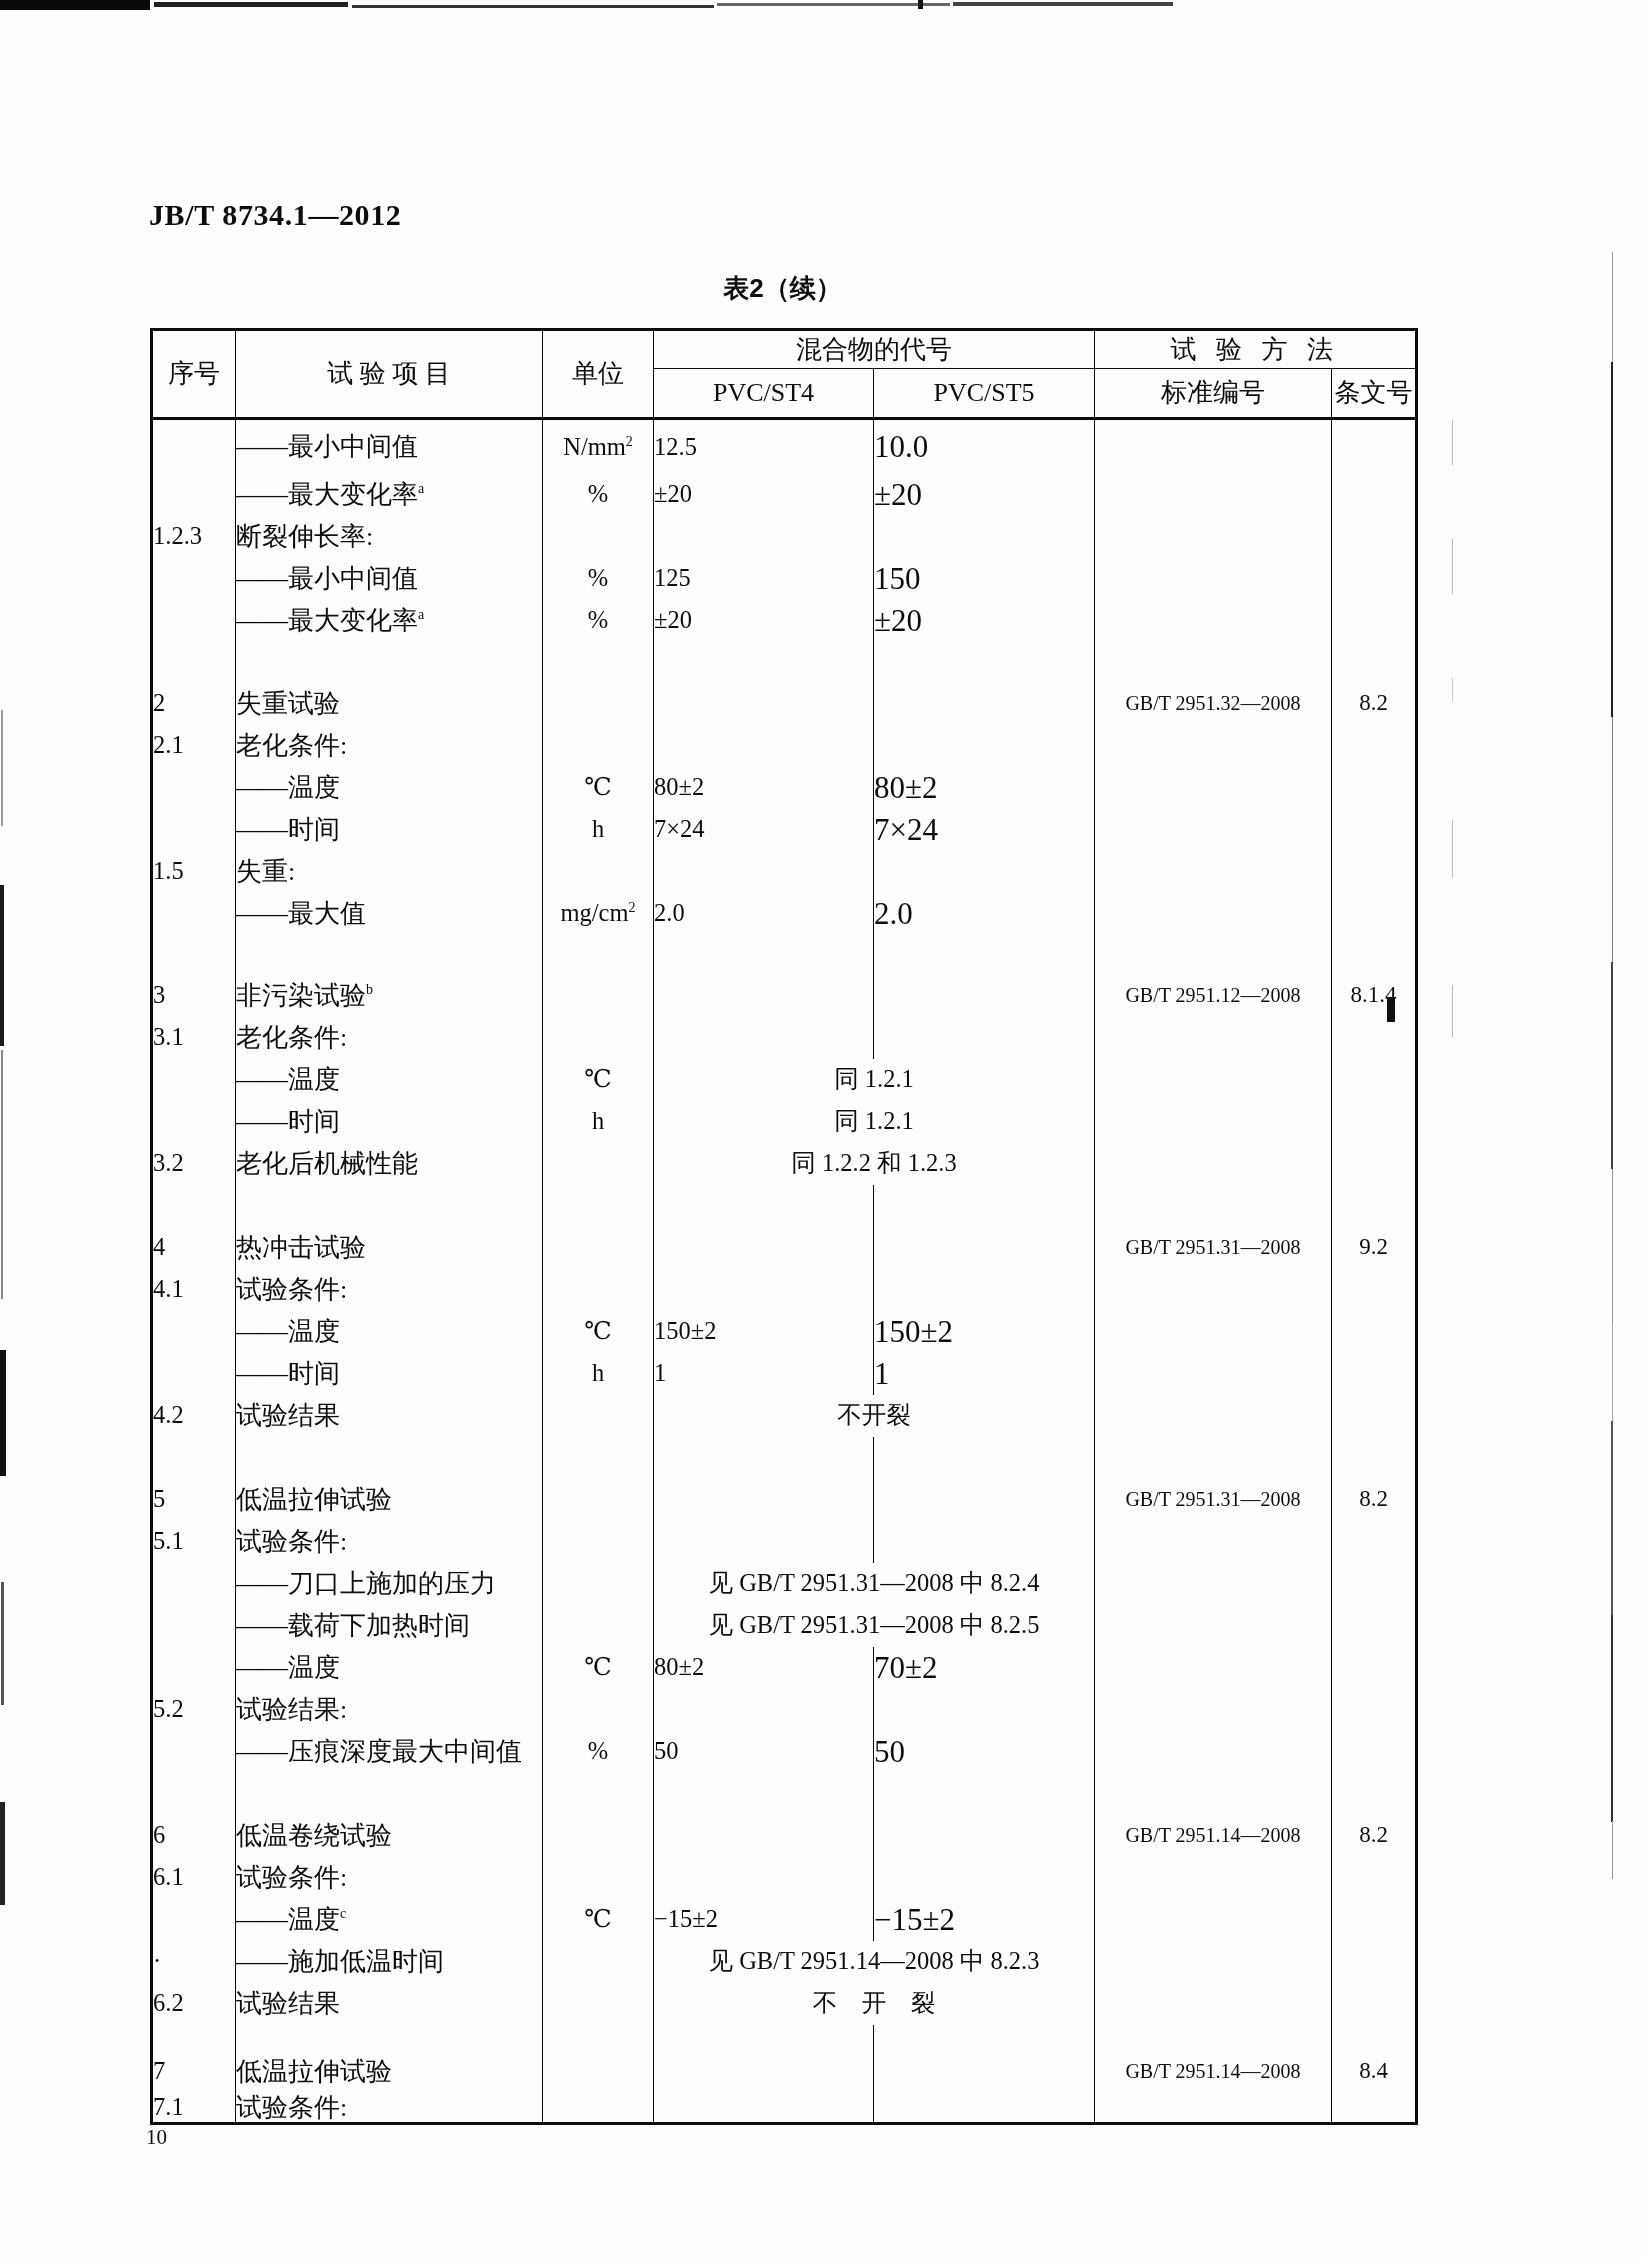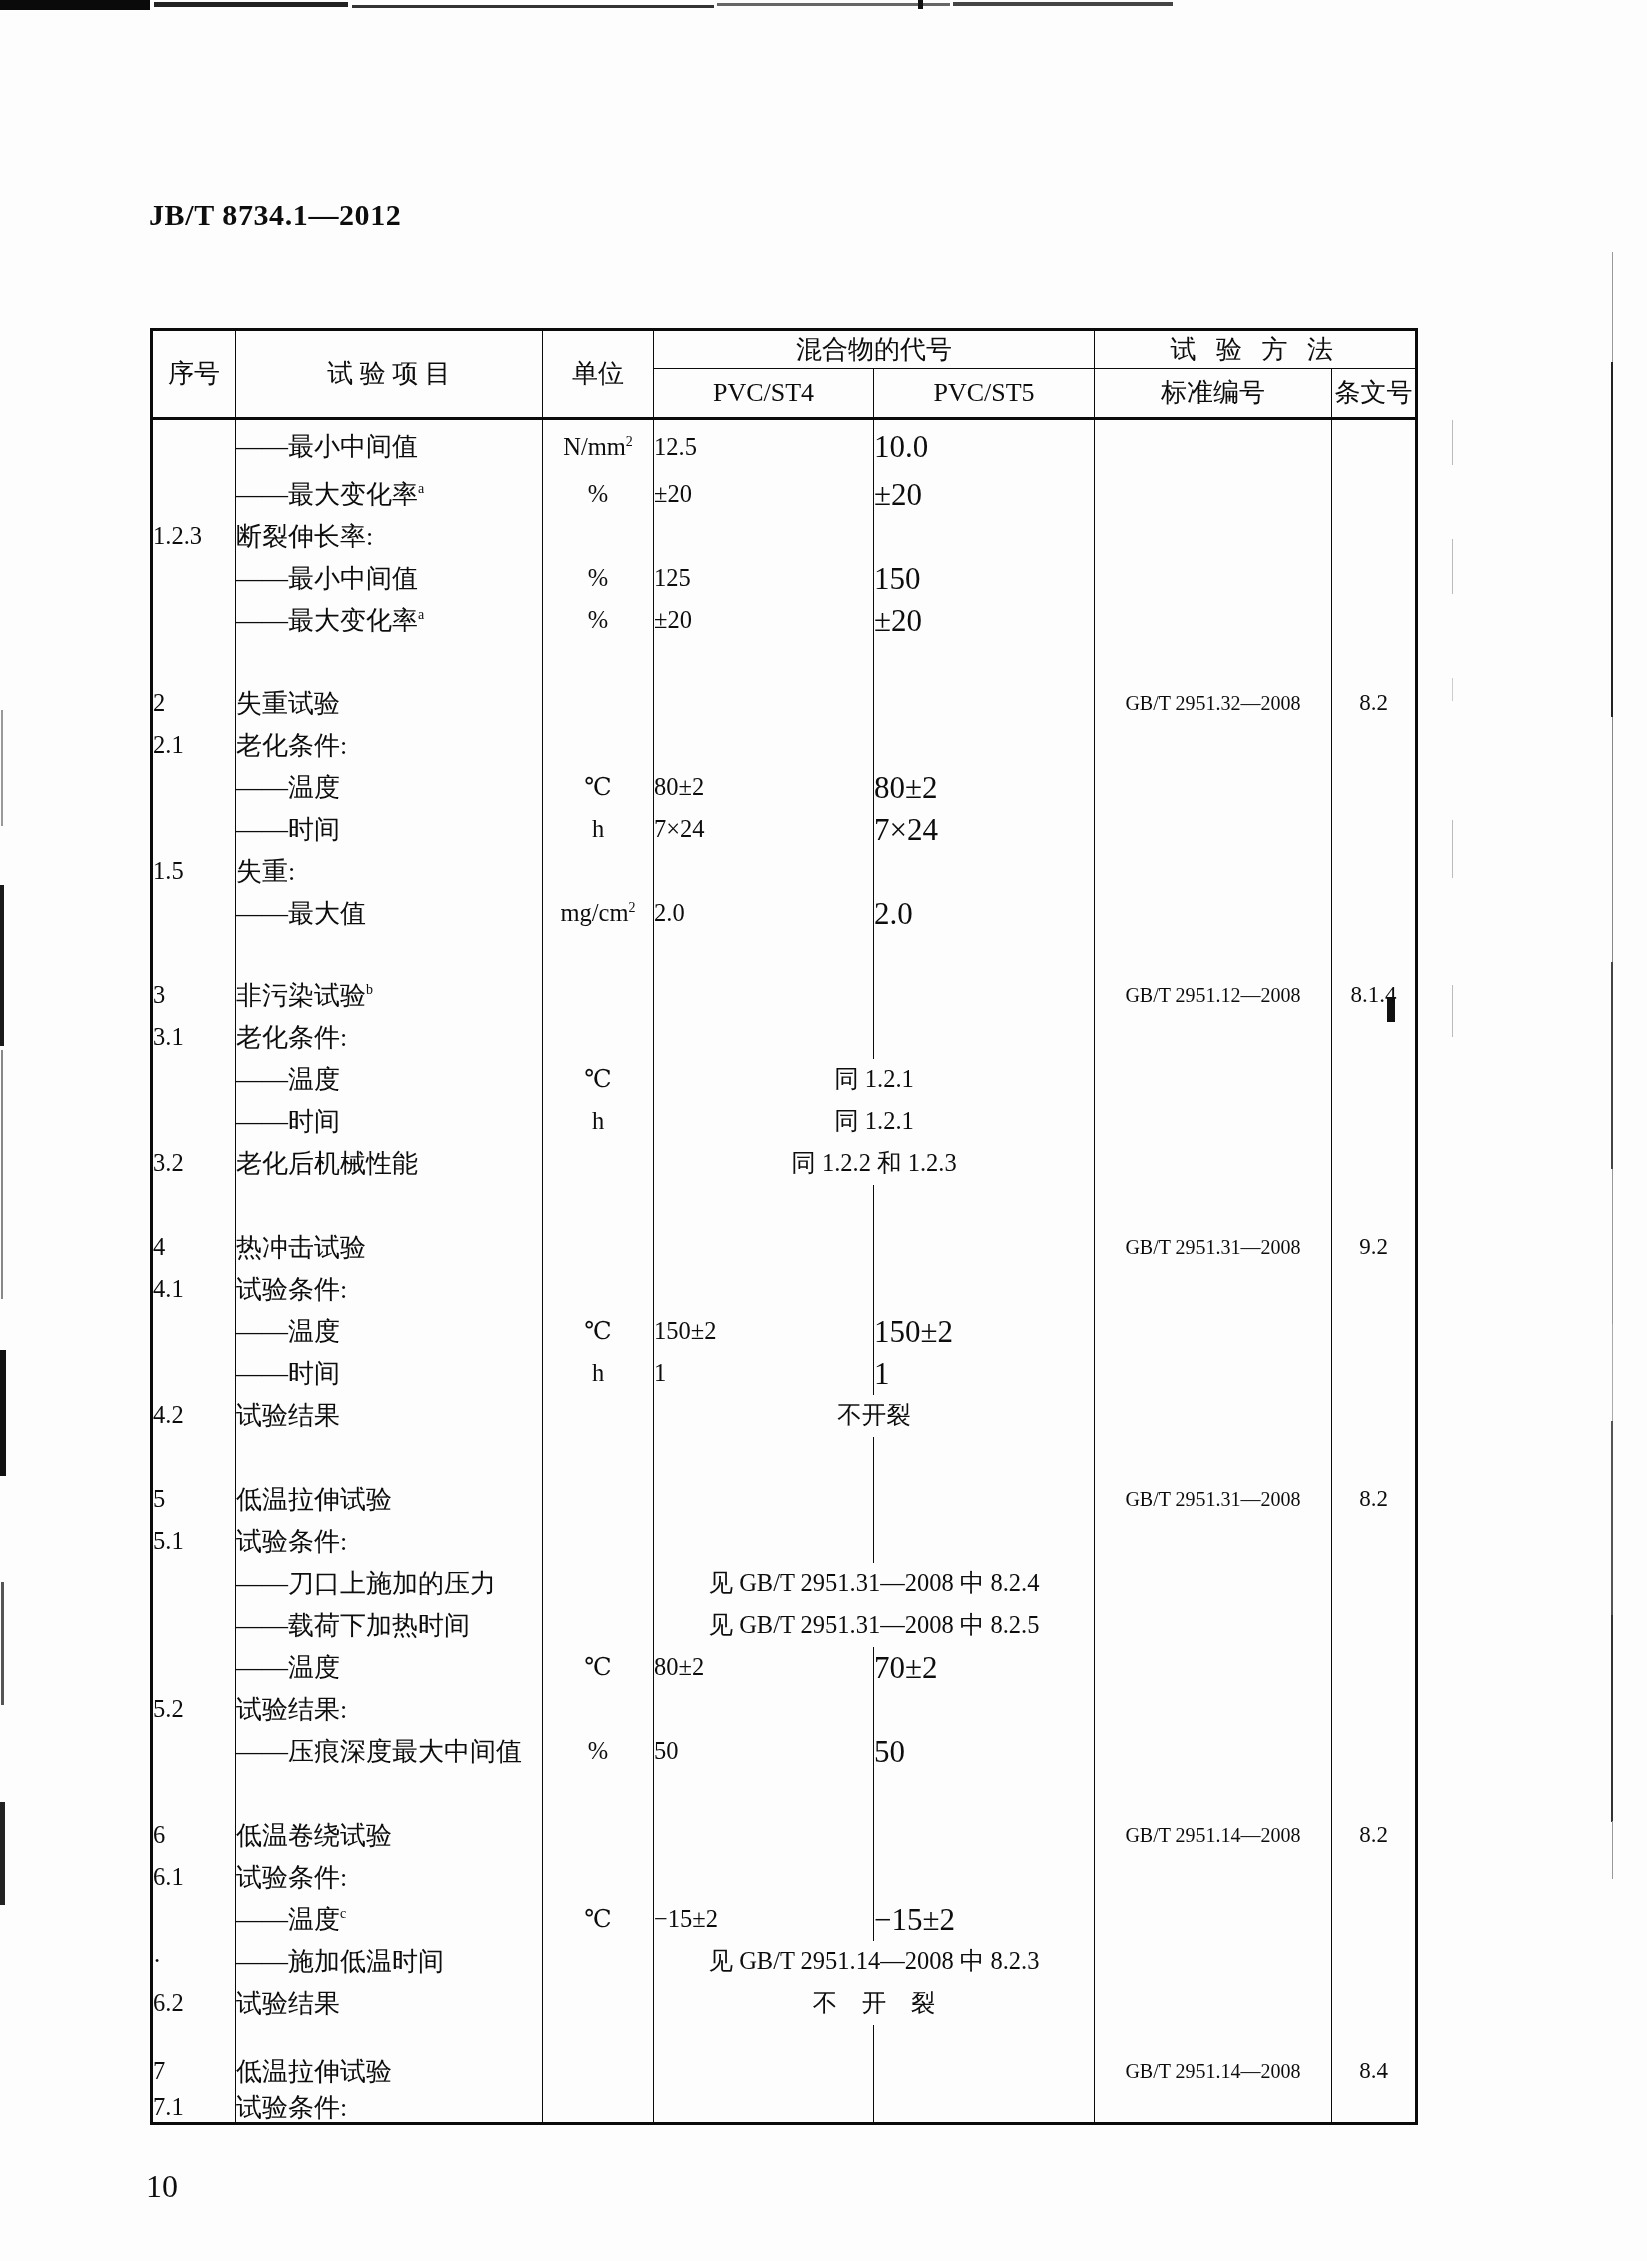--- a/index.html
+++ b/index.html
@@ -15,22 +15,21 @@
     position:absolute; left:149px; top:198px;
     font-size:30px; font-weight:bold; letter-spacing:0.6px;
   }
   .table-title {
     position:absolute; left:150px; top:271px; width:1265px;
     text-align:center; font-size:26px; font-weight:bold;
     font-family:"Liberation Sans","DejaVu Sans",sans-serif;
   }
   .page-number {
     position:absolute; left:146px; top:2125px;
-    font-size:32px;
-    margin-top:43px;
+    font-size:21px;
   }
   table.spec {
     position:absolute; left:150px; top:328px; width:1265px;
     border-collapse:collapse; table-layout:fixed;
     border:3.9px solid #0b0b0b;
   }
   .spec th, .spec td {
     padding:0; vertical-align:middle; line-height:1.15;
     font-weight:normal; overflow:hidden;
   }
@@ -86,20 +85,21 @@
   <div class="art" style="left:1387px;top:997px;width:7.8px;height:24.5px;background:#111;"></div>
 
   <div class="art" style="left:1.3px;top:710px;width:1.9px;height:116px;background:#999;"></div>
   <div class="art" style="left:0;top:885px;width:3.9px;height:161px;background:#1a1a1a;"></div>
   <div class="art" style="left:1.3px;top:1050px;width:1.9px;height:249px;background:#888;"></div>
   <div class="art" style="left:0;top:1350px;width:5.8px;height:126px;background:#111;"></div>
   <div class="art" style="left:1.3px;top:1582px;width:2.6px;height:123px;background:#555;"></div>
   <div class="art" style="left:0;top:1802px;width:4.5px;height:103px;background:#222;"></div>
 
   <div class="doc-number">JB/T 8734.1—2012</div>
+  <div class="table-title">表2（续）</div>
 
   <table class="spec">
     <colgroup>
       <col style="width:84px">
         <col style="width:307px">
         <col style="width:111px">
       <col style="width:220px">
         <col style="width:221px">
         <col style="width:237px">
         <col style="width:85px">

